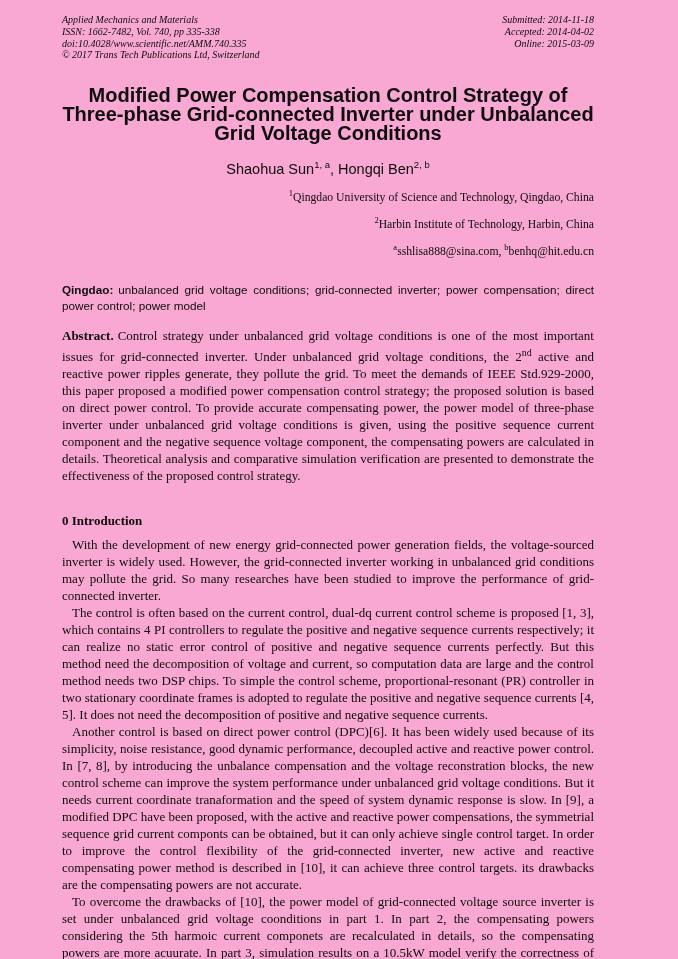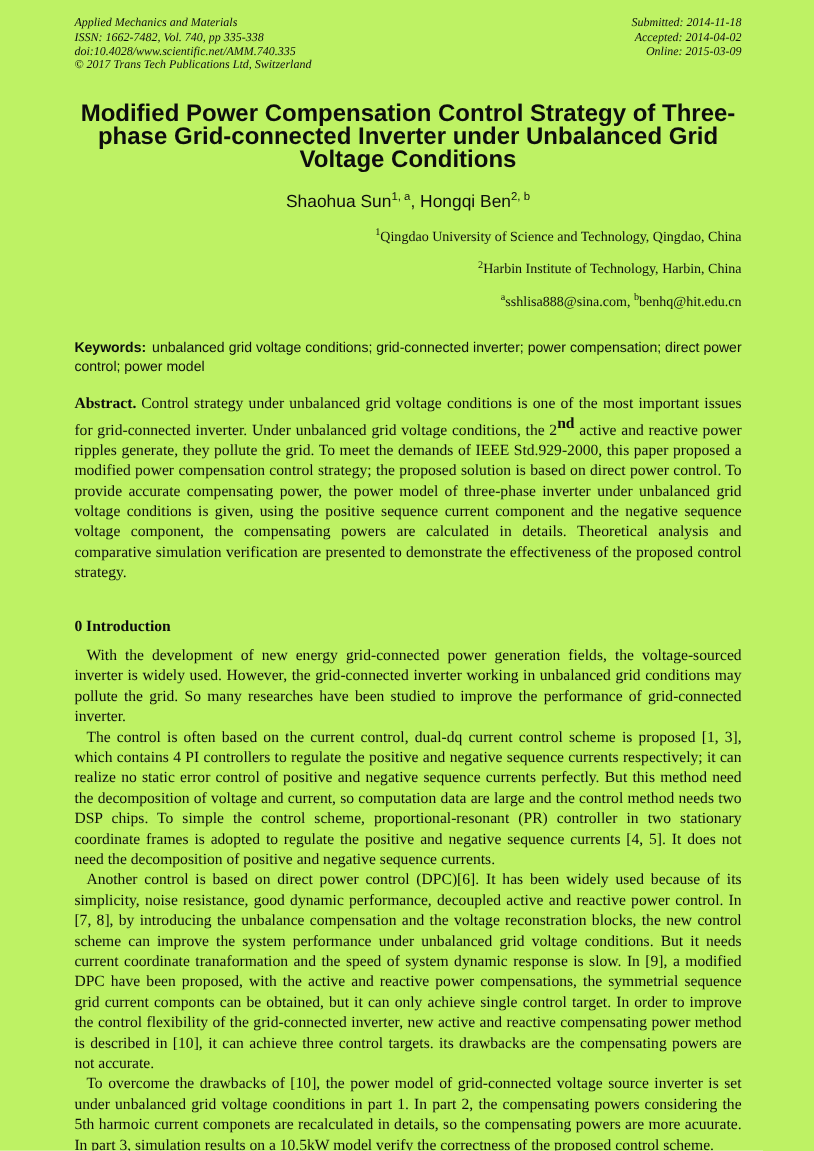--- a/index.html
+++ b/index.html
@@ -7,23 +7,23 @@
     width: 678px;
     height: 959px;
     background: #ffffff;
     color: #0d0d0d;
     font-family: "Liberation Serif", serif;
   }
   .page {
     box-sizing: border-box;
     width: 678px;
     height: 959px;
-    padding: 14px 60px 0 62px;
+    padding: 14px 84px 0 62px;
     overflow: hidden;
-    background: #bef264;
+    background: #f9a8d4;
   }
   
   .hdr {
     display: flex;
     justify-content: space-between;
     font-family: "Liberation Serif", serif;
     font-style: italic;
     font-size: 10px;
     line-height: 11.8px;
   }
@@ -63,21 +63,21 @@
   }
   .keywords b { margin-right: 5px; }
   
   .abstract {
     font-size: 13px;
     line-height: 17px;
     text-align: justify;
     margin: 13px 0 0 0;
   }
   .abstract b { margin-right: 4px; }
-  .abstract sup, .body-p sup { font-size: 13px; font-weight: bold; }
+  .abstract sup, .body-p sup { font-size: 10px; }
   .sec-heading {
     font-family: "Liberation Serif", serif;
     font-size: 13px;
     font-weight: bold;
     margin: 29px 0 0 0;
   }
   .body-p {
     font-size: 13px;
     line-height: 17px;
     text-align: justify;
@@ -108,21 +108,21 @@
   <h1 class="title">Modified Power Compensation Control Strategy of Three-phase Grid-connected Inverter under Unbalanced Grid Voltage Conditions</h1>
 
   <div class="authors"><span>Shaohua Sun</span><sup>1, a</sup><span>, </span><span>Hongqi Ben</span><sup>2, b</sup></div>
 
   <div class="affil"><sup>1</sup><span>Qingdao University of Science and Technology, Qingdao, China</span></div>
 
   <div class="affil"><sup>2</sup><span>Harbin Institute of Technology, Harbin, China</span></div>
 
   <div class="affil"><sup>a</sup><span>sshlisa888@sina.com</span><span>, </span><sup>b</sup><span>benhq@hit.edu.cn</span></div>
 
-  <p class="keywords"><b>Keywords:</b><span>unbalanced grid voltage conditions; grid-connected inverter; power compensation; direct power control; power model</span></p>
+  <p class="keywords"><b>Qingdao:</b><span>unbalanced grid voltage conditions; grid-connected inverter; power compensation; direct power control; power model</span></p>
 
   <p class="abstract"><b>Abstract.</b><span>Control strategy under unbalanced grid voltage conditions is one of the most important issues for grid-connected inverter. Under unbalanced grid voltage conditions, the 2</span><sup>nd</sup><span> active and reactive power ripples generate, they pollute the grid. To meet the demands of IEEE Std.929-2000, this paper proposed a modified power compensation control strategy; the proposed solution is based on direct power control. To provide accurate compensating power, the power model of three-phase inverter under unbalanced grid voltage conditions is given, using the positive sequence current component and the negative sequence voltage component, the compensating powers are calculated in details. Theoretical analysis and comparative simulation verification are presented to demonstrate the effectiveness of the proposed control strategy.</span></p>
 
   <h2 class="sec-heading">0 Introduction</h2>
 
   <p class="body-p first">With the development of new energy grid-connected power generation fields, the voltage-sourced inverter is widely used. However, the grid-connected  inverter working in unbalanced grid conditions may pollute the grid. So many researches have been studied to improve the performance of grid-connected inverter.</p>
   <p class="body-p">The control is often based on the current control, dual-dq current control scheme is proposed [1, 3], which contains 4 PI controllers to regulate the positive and negative sequence currents respectively; it can realize no static error control of positive and negative sequence currents perfectly. But this method need the decomposition of voltage and current, so computation data are large and the control method needs two DSP chips. To simple the control scheme, proportional-resonant (PR) controller in two stationary coordinate frames is adopted to regulate the positive and negative sequence currents [4, 5]. It does not need the decomposition of positive and negative sequence currents.</p>
   <p class="body-p">Another control is based on direct power control (DPC)[6]. It has been widely used because of its simplicity, noise resistance, good dynamic performance, decoupled active and reactive power control. In [7, 8], by introducing the unbalance compensation and the voltage reconstration blocks, the new control scheme can improve the system performance under unbalanced grid voltage conditions. But it needs current coordinate tranaformation and the speed of system dynamic response is slow. In [9], a modified DPC have been proposed, with the active and reactive power compensations, the symmetrial sequence grid current componts can be obtained, but it can only achieve single control target. In order to improve the control flexibility of the grid-connected inverter, new active and reactive compensating power method is described in [10], it can achieve three control targets. its drawbacks are the compensating powers are not accurate.</p>
   <p class="body-p">To overcome the drawbacks of [10], the power model of grid-connected voltage source inverter is set under unbalanced grid voltage coonditions in part 1. In part 2, the compensating powers considering the 5th harmoic current componets are recalculated in details, so the compensating powers are more acuurate. In part 3, simulation results on a 10.5kW model verify the correctness of the proposed control scheme.</p>
 

